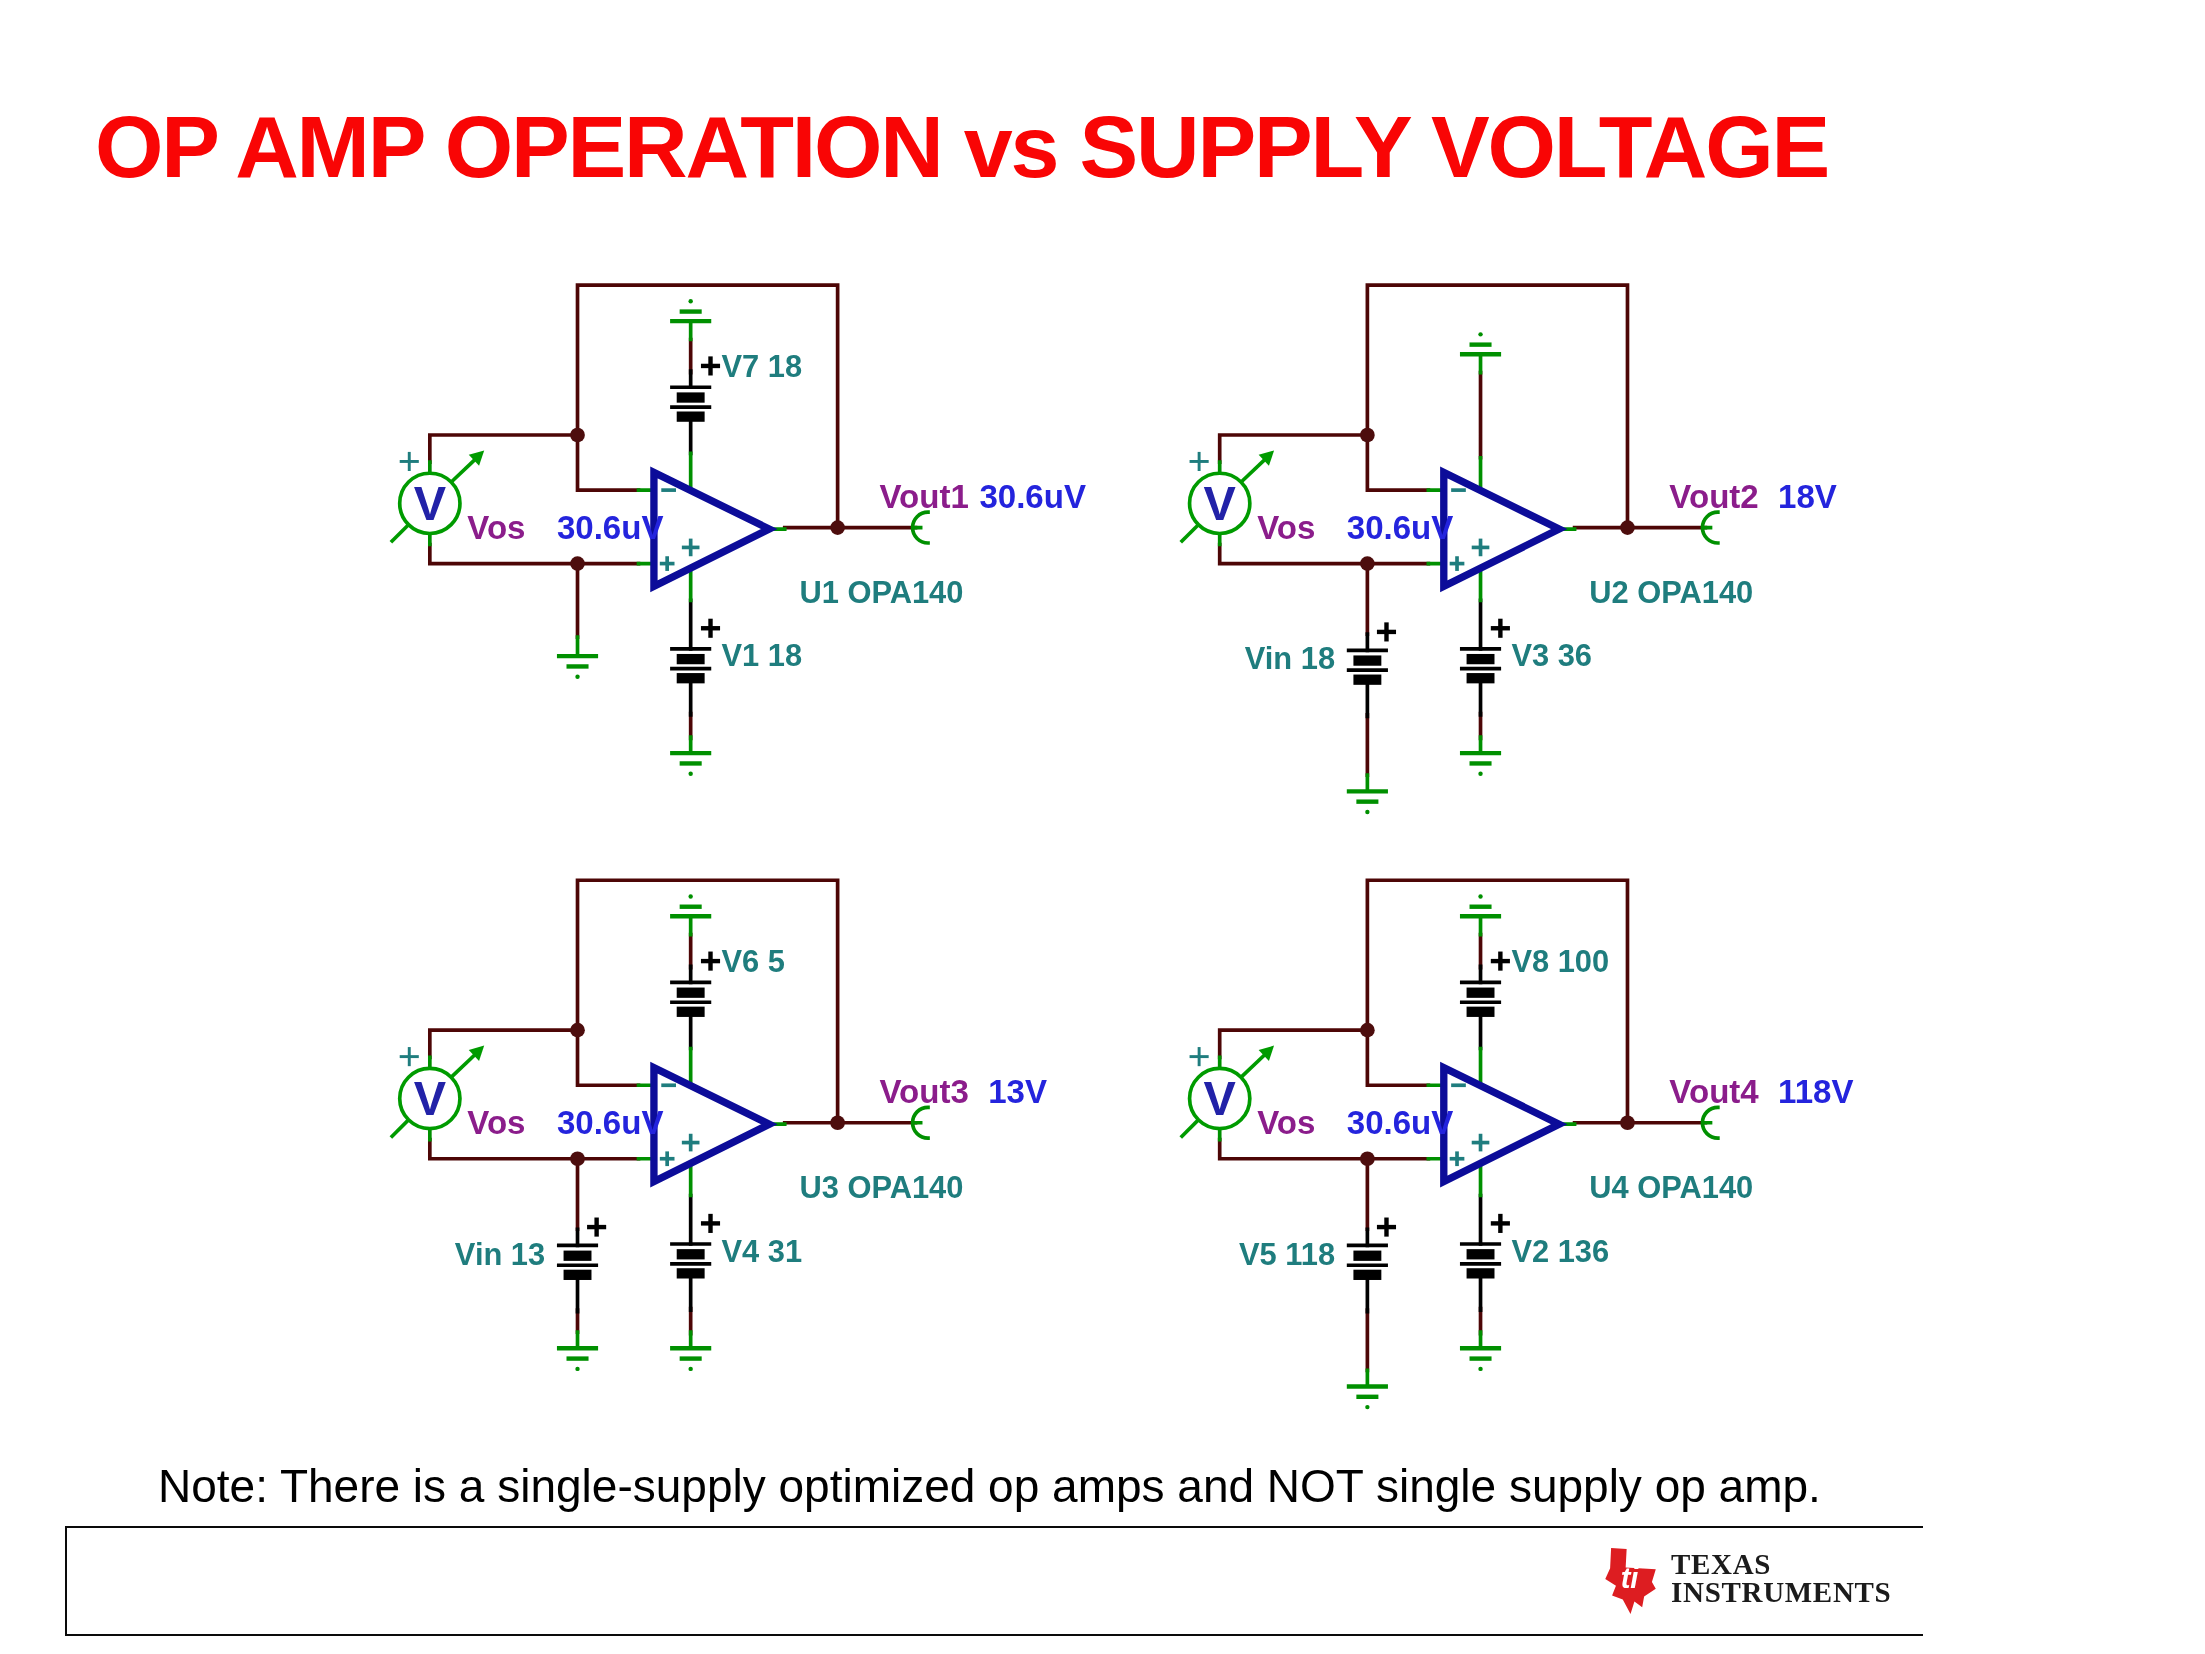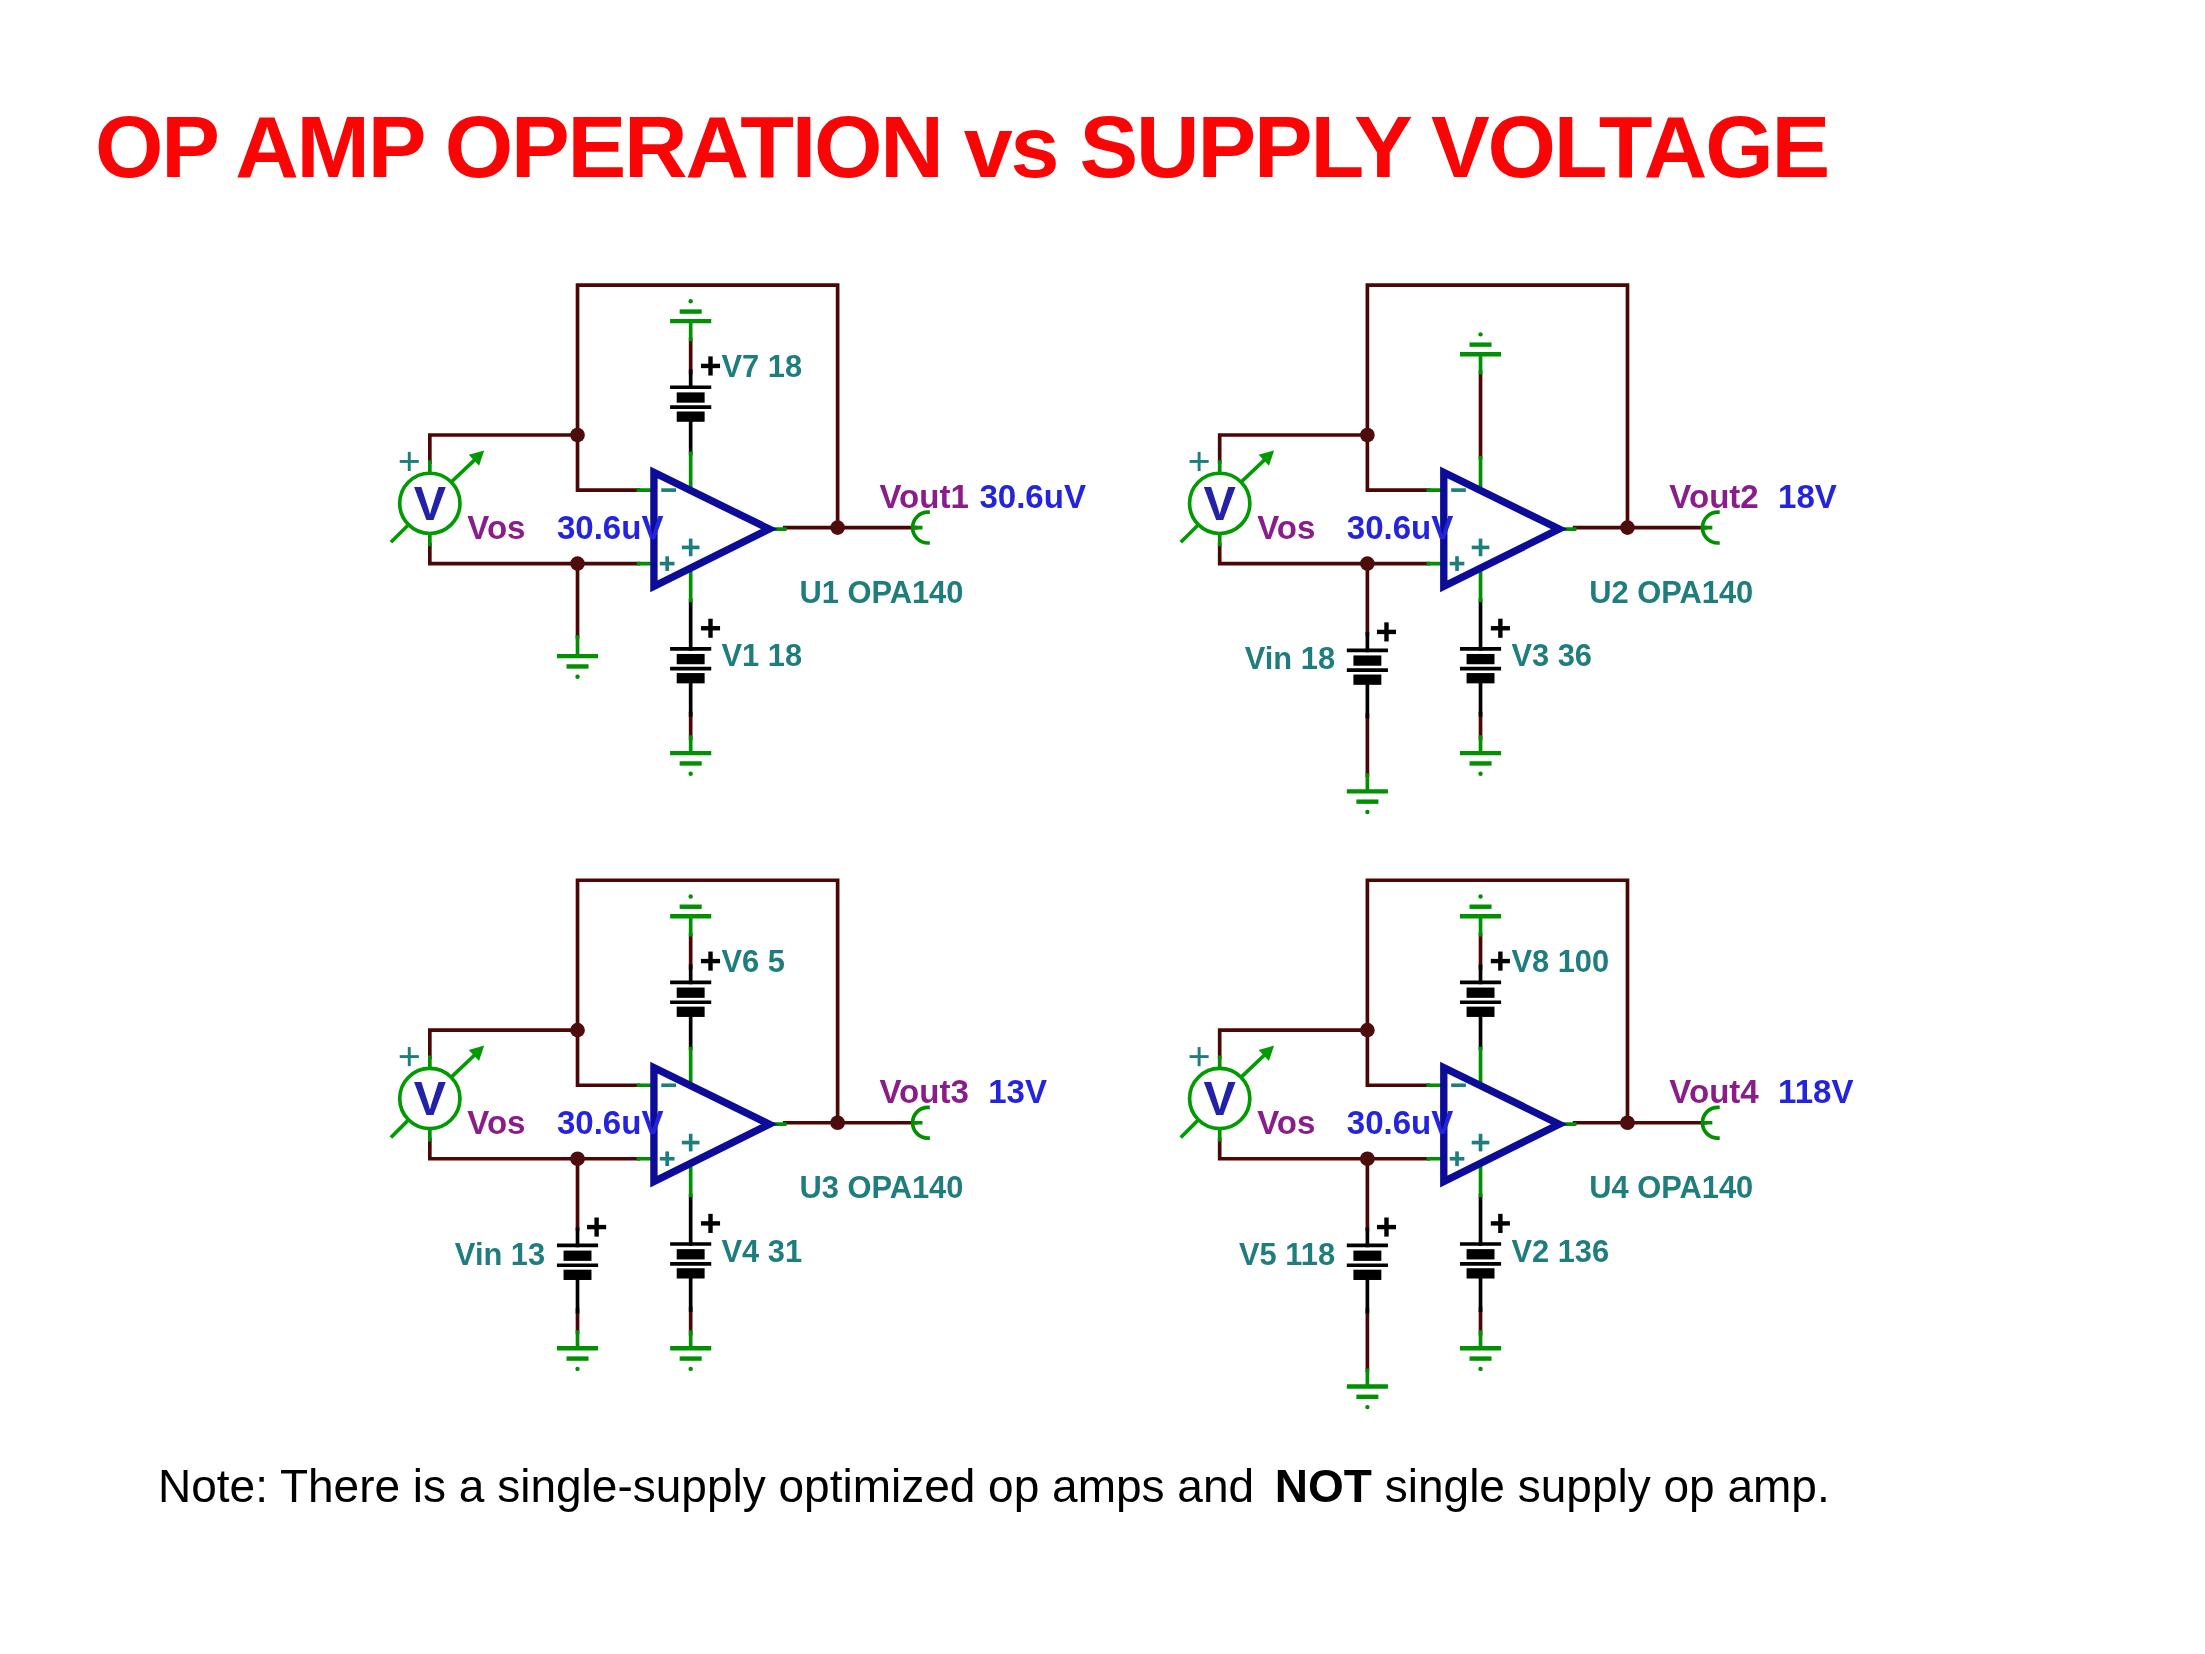--- a/index.html
+++ b/index.html
@@ -1,21 +1,21 @@
 <!DOCTYPE html>
 <html style="font-size:11.8px"><head>
 <meta charset="utf-8">
 <style>
   html,body{margin:0;padding:0;background:#ffffff;}
   #stage{position:relative;width:1923px;height:1654px;background:#ffffff;overflow:hidden;
          font-family:"Liberation Sans",sans-serif;}
   #title{position:absolute;top:96px;left:0;width:100%;text-align:center;
          font-size:88px;font-weight:bold;letter-spacing:-2.2px;color:#f90505;white-space:nowrap;}
   #note{position:absolute;top:1459px;left:158px;font-size:46px;color:#000;white-space:nowrap;}
-  #note b{font-weight:bold;margin-left:8px;}
+  #note b{font-weight:normal;}
   #footer{position:absolute;left:65px;top:1526px;width:2074px;height:106px;
           border:2.9px solid #0a0a0a;background:#fff;}
   .ti-logo{position:absolute;left:1533px;top:17.6px;width:412px;height:73px;}
   .ti-word{position:absolute;left:71px;top:4.4px;font-family:"Liberation Serif",serif;
            font-weight:bold;color:#1b1b1b;font-size:29px;line-height:28px;letter-spacing:0.7px;}
   svg text{font-family:"Liberation Sans",sans-serif;}
   .wire{stroke:#4d0606;stroke-width:5;fill:none;stroke-linecap:square;}
   .wireb{stroke:#000000;stroke-width:5;fill:none;stroke-linecap:square;}
   .wireg{stroke:#009000;stroke-width:5;fill:none;stroke-linecap:square;}
   .dot{fill:#4d0d0d;}
@@ -177,15 +177,27 @@
       <text class="teal" x="302" y="556" text-anchor="end">V5 118</text>
       <text class="teal" x="542" y="552">V2 136</text>
       <text class="pur" x="757" y="336">Vout4</text>
       <text class="blu" x="905" y="336">118V</text>
       <text class="teal" x="648" y="466">U4 OPA140</text>
     </g>
   </svg>
 
   <div id="note"><span>Note: There is a single-supply optimized op amps and </span><b>NOT</b><span> single supply op amp.</span></div>
 
+  <div id="footer">
+    <div class="ti-logo">
+      <svg width="63" height="68" viewBox="0 0 64 70" style="position:absolute;left:0;top:1.5px;">
+        <path d="M11,1 L27,2 L26,21 L57,23 L53,36 L57,43 L45,51 L43,62 L35,56 L31,69 L23,54 L12,50 L16,40 L5,33 L10,22 Z" fill="#dd1d21"></path>
+        <text x="30" y="42" text-anchor="middle" font-size="30" font-weight="bold" font-style="italic" fill="#ffffff" font-family="Liberation Serif, serif">ti</text>
+      </svg>
+      <div class="ti-word">
+        <div>TEXAS</div>
+        <div>INSTRUMENTS</div>
+      </div>
+    </div>
+  </div>
 
 </div>
 
 
 </body></html>

